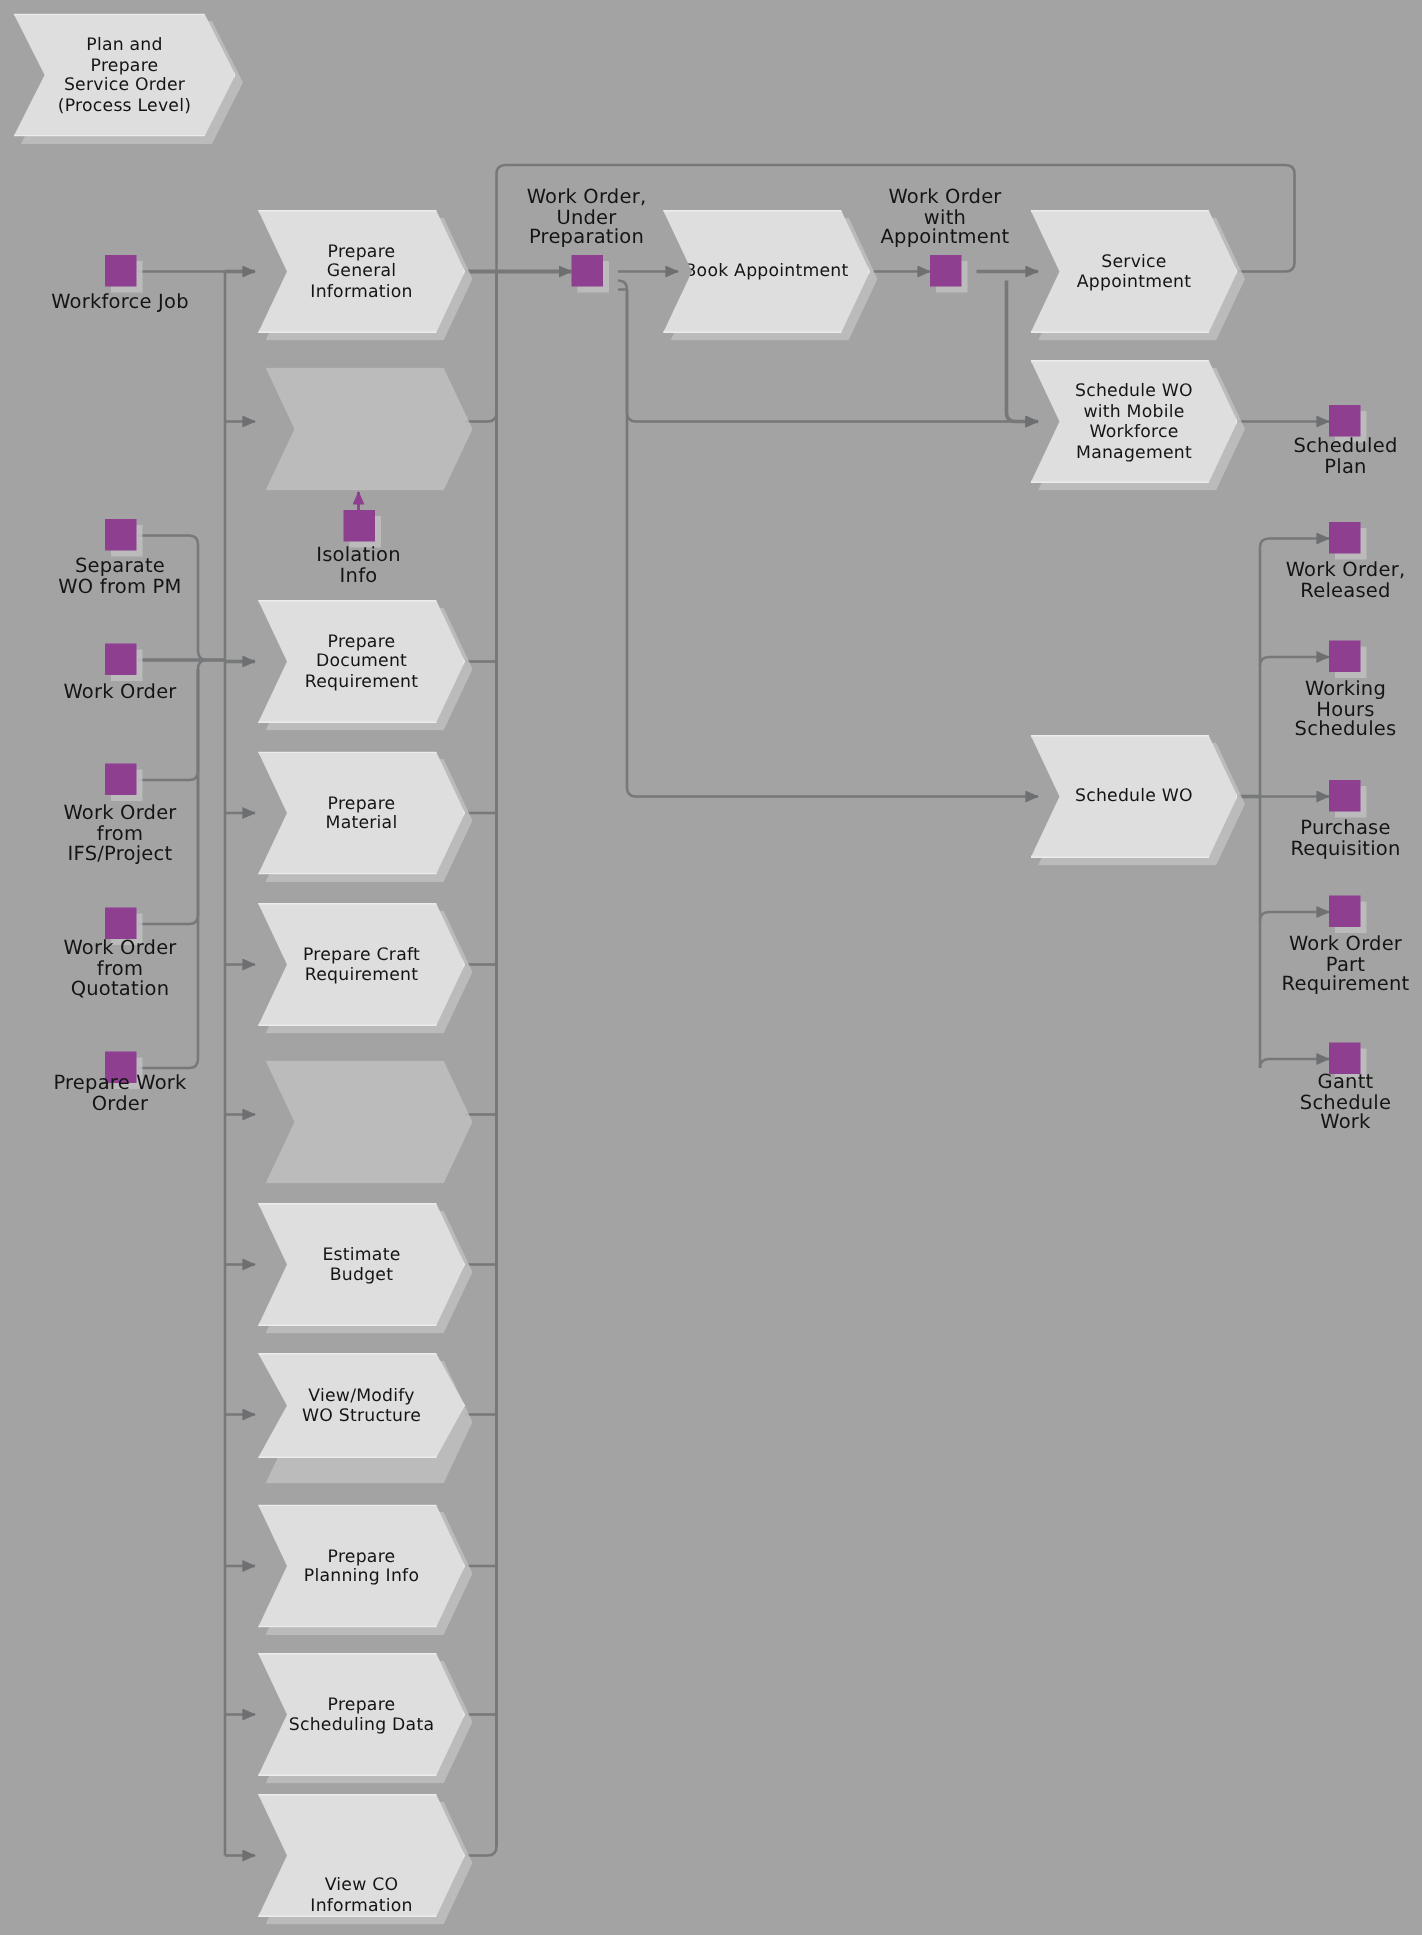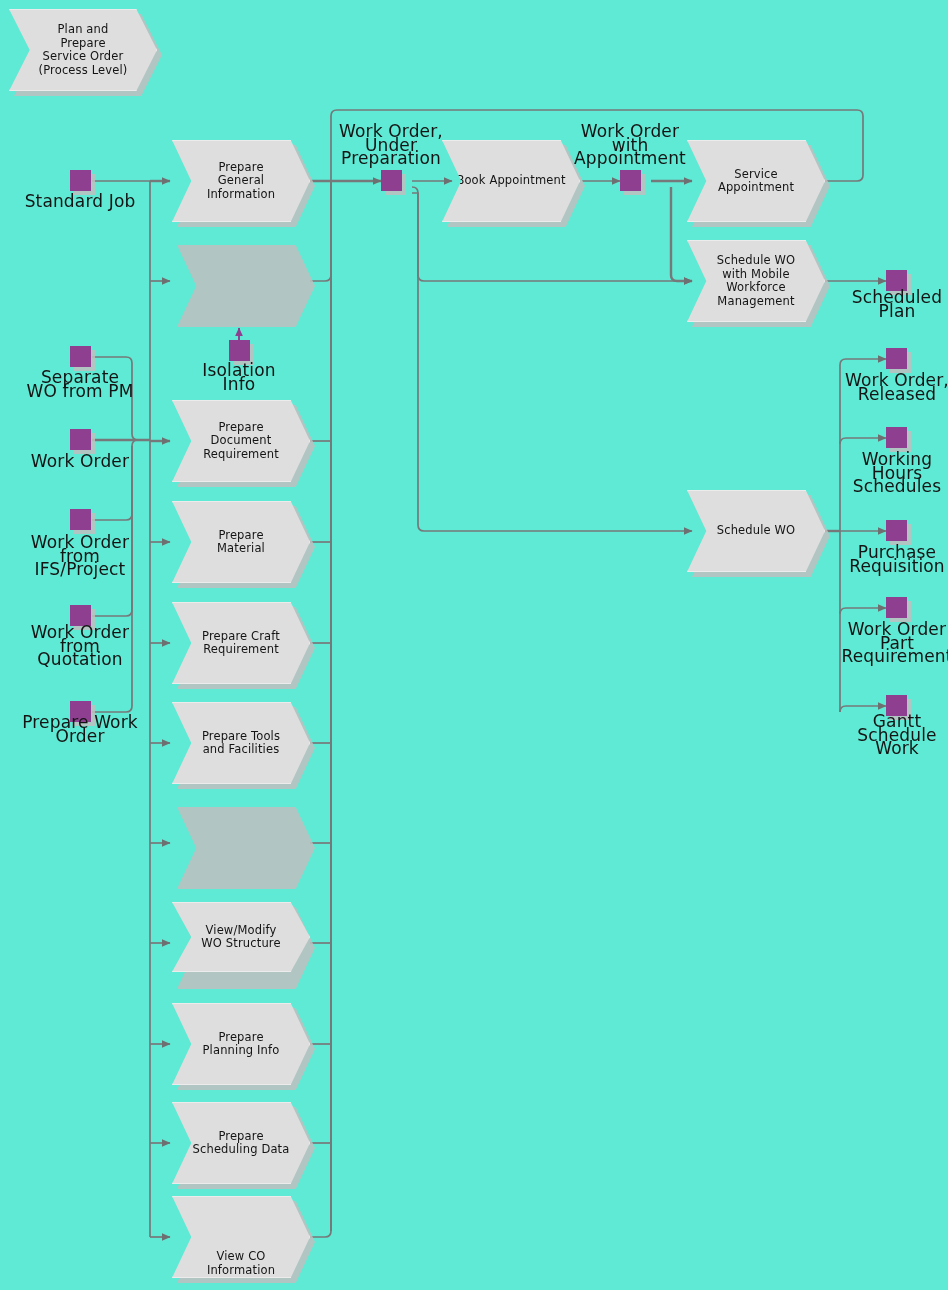--- a/index.html
+++ b/index.html
@@ -6,21 +6,21 @@
   html,body{margin:0;padding:0;background:#ffffff;}
   body{
     font-family:"DejaVu Sans","Liberation Sans",sans-serif;
     -webkit-font-smoothing:antialiased;
   }
   #canvas{
     position:relative;
     width:948px;
     height:1290px;
     overflow:hidden;
-    background:#5eead4;
+    background:#a3a3a3;
   }
   #wires{
     position:absolute;
     left:0; top:0;
     width:948px; height:1290px;
     pointer-events:none;
   }
 
   
   .chev{
@@ -65,21 +65,21 @@
     position:absolute;
     width:21px; height:21px;
     background:#BFBFBF;
     z-index:4;
     opacity:.85;
   }
   .sq-lbl{
     position:absolute;
     text-align:center;
     color:#141414;
-    font-size:17px;
+    font-size:13px;
     line-height:13.5px;
     letter-spacing:.15px;
     white-space:pre-line;
     z-index:6;
   }
   
   .sq-lbl.above{ }
 </style>
 </head>
 <body>
@@ -199,26 +199,26 @@
 Material</span>
     </div>
 
   <div class="chev-shadow" style="left:177px;top:607px;width:138px;height:82px;"></div>
   <div class="chev" style="left:172px;top:602px;width:138px;height:82px;">
     <span class="lbl">Prepare Craft
 Requirement</span>
     </div>
 
   <div class="chev-shadow" style="left:177px;top:707px;width:138px;height:82px;"></div>
-  <div class="chev" style="left:172px;top:702px;width:138px;height:82px;">
-    <span class="lbl">Prepare Tools
-and Facilities</span>
-    </div>
 
   <div class="chev-shadow" style="left:177px;top:807px;width:138px;height:82px;"></div>
+  <div class="chev" style="left:172px;top:802px;width:138px;height:82px;">
+    <span class="lbl">Estimate
+Budget</span>
+    </div>
 
   <div class="chev-shadow" style="left:177px;top:907px;width:138px;height:82px;"></div>
   <div class="chev" style="left:172px;top:902px;width:138px;height:70px;">
     <span class="lbl">View/Modify
 WO Structure</span>
     </div>
 
   <div class="chev-shadow" style="left:177px;top:1008px;width:138px;height:82px;"></div>
   <div class="chev" style="left:172px;top:1003px;width:138px;height:82px;">
     <span class="lbl">Prepare
@@ -255,21 +255,21 @@
 Management</span>
     </div>
 
   <div class="chev-shadow" style="left:692px;top:495px;width:138px;height:82px;"></div>
   <div class="chev" style="left:687px;top:490px;width:138px;height:82px;">
     <span class="lbl">Schedule WO</span>
     </div>
 
   <div class="sq-shadow" style="left:74px;top:174px;"></div>
   <div class="sq" style="left:70px;top:170px;"></div>
-  <div class="sq-lbl" style="left:10px;top:195px;width:140px;">Standard Job</div>
+  <div class="sq-lbl" style="left:10px;top:195px;width:140px;">Workforce Job</div>
 
   <div class="sq-shadow" style="left:74px;top:350px;"></div>
   <div class="sq" style="left:70px;top:346px;"></div>
   <div class="sq-lbl" style="left:10px;top:371px;width:140px;">Separate
 WO from PM</div>
 
   <div class="sq-shadow" style="left:74px;top:433px;"></div>
   <div class="sq" style="left:70px;top:429px;"></div>
   <div class="sq-lbl" style="left:10px;top:455px;width:140px;">Work Order</div>
 

